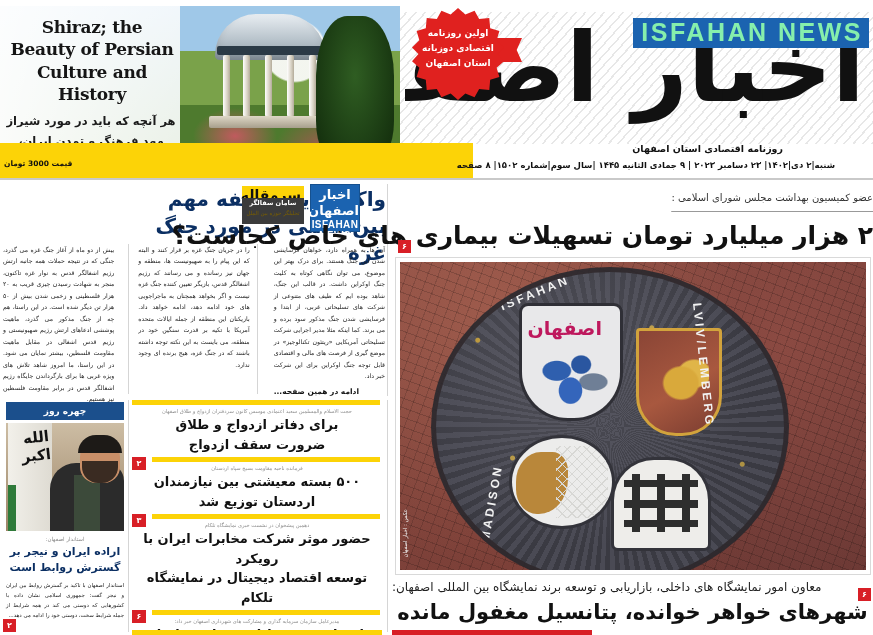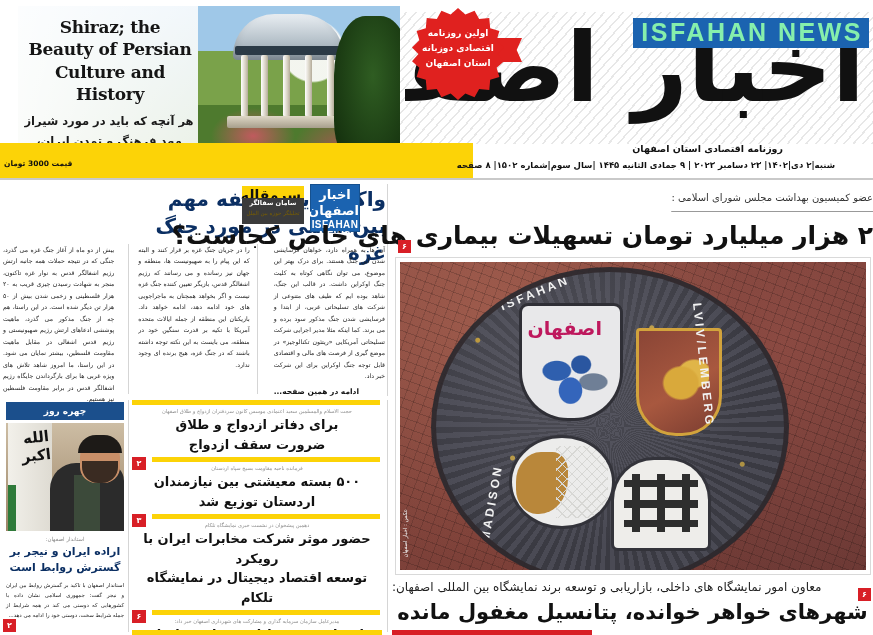--- a/index.html
+++ b/index.html
@@ -8,21 +8,21 @@
     background: #ffffff;
     font-family: "DejaVu Sans", sans-serif;
     overflow: hidden;
     position: relative;
   }
   .page { width: 873px; height: 635px; position: relative; background: #fff; }
 
   
   .top-strip { position: absolute; left:0; top:0; width:873px; height:178px; }
 
-  .promo { position:absolute; left:18px; top:6px; width:476px; height:160px; overflow:hidden; }
+  .promo { position:absolute; left:0; top:6px; width:476px; height:160px; overflow:hidden; }
   .promo-photo {
     position:absolute; left:175px; top:0; width:225px; height:160px;
     background:
       radial-gradient(ellipse 60px 40px at 60px 130px, rgba(230,80,110,.75), transparent 70%),
       radial-gradient(ellipse 70px 45px at 150px 140px, rgba(210,70,100,.6), transparent 70%),
       radial-gradient(circle at 120px 45px, rgba(250,250,248,.95) 0 30px, transparent 32px),
       linear-gradient(to bottom, #9fc8e8 0 28%, #7aa24a 28% 62%, #4e7a2e 62% 100%),
       #567a33;
   }
   .dome {

